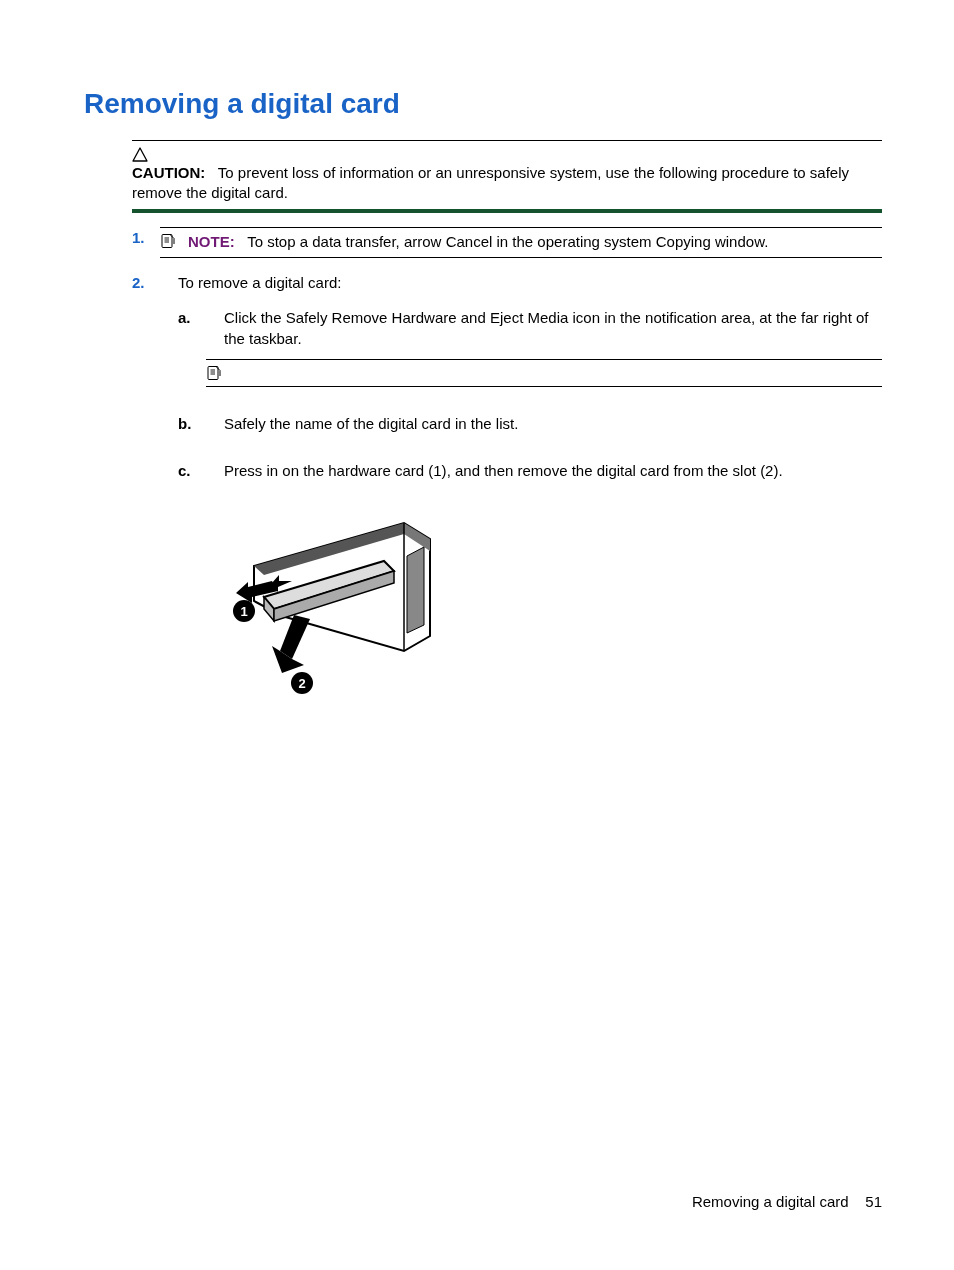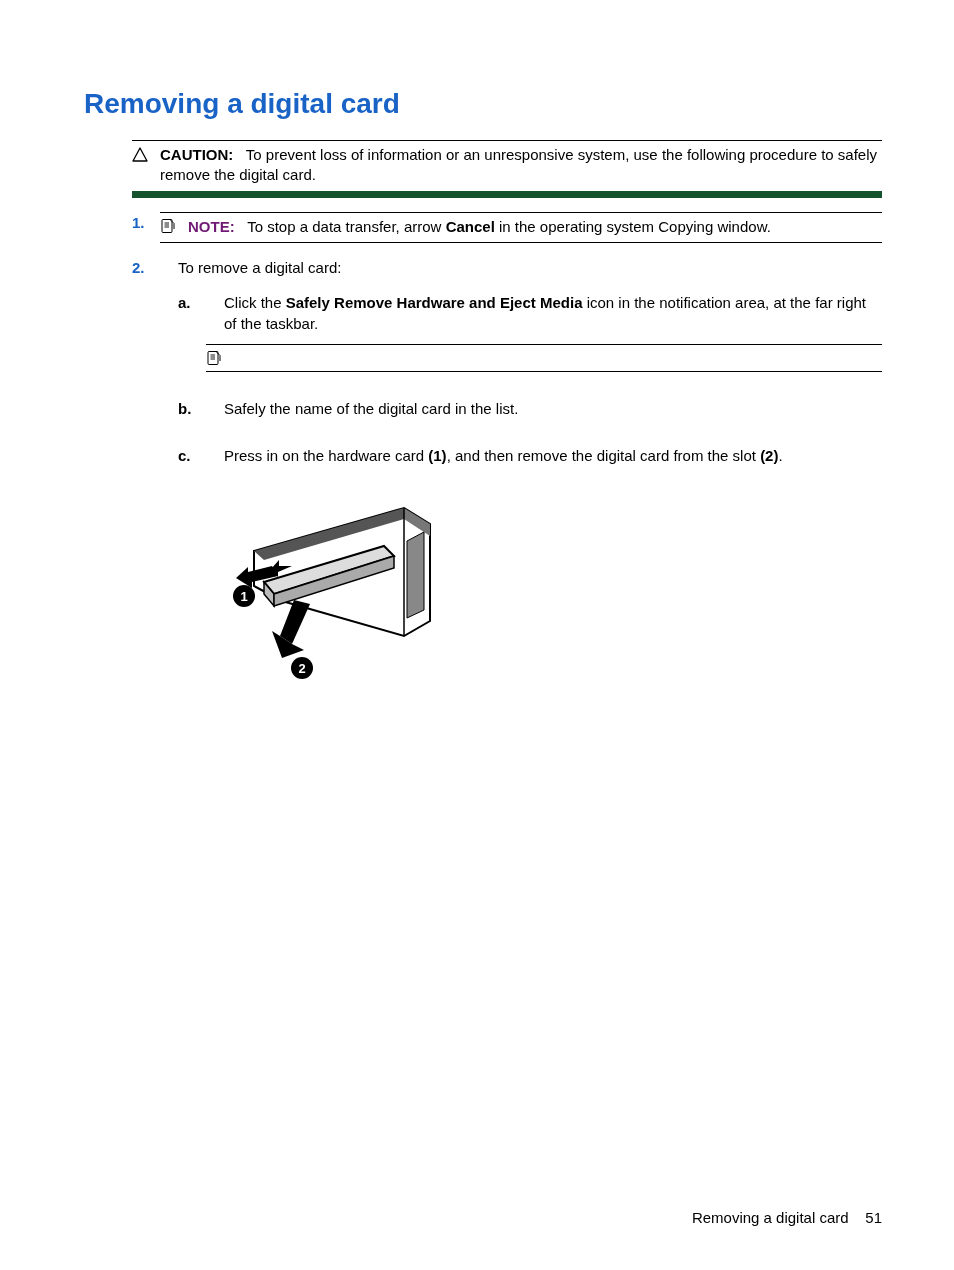--- a/index.html
+++ b/index.html
@@ -18,27 +18,28 @@
     }
     h1.title {
       color: #1a63c6;
       font-size: 28px;
       font-weight: bold;
       margin: 0 0 20px 0;
     }
     .callout {
       margin-left: 48px;
       border-top: 1px solid #000;
-      border-bottom: 7px solid #14532d;
+      border-bottom: 4px solid #14532d;
       padding: 4px 0 5px 0;
       font-size: 15px;
       line-height: 1.35;
       display: flex;
       align-items: flex-start;
-      gap: 10px;
+      gap: 0;
+      flex-direction: column;
     }
     .callout .icon-slot {
       flex: 0 0 18px;
       padding-top: 2px;
     }
     .callout .body {
       flex: 1;
     }
     .callout-label {
       font-weight: bold;
@@ -101,28 +102,28 @@
       font-size: 15px;
       line-height: 1.35;
     }
     .note-inner .icon-slot {
       flex: 0 0 18px;
       padding-top: 1px;
     }
     .note-inner .body {
       flex: 1;
     }
-    b { font-weight: bold; text-align: right; }
+    b { font-weight: normal; text-align: right; }
     .figure {
       margin-top: 20px;
       margin-left: 0;
     }
     .footer {
       position: absolute;
-      bottom: 44px;
+      bottom: 60px;
       right: 72px;
       font-size: 15px;
     }
     svg.icon-note, svg.icon-caution {
       width: 16px; height: 16px;
       display: block;
     }
   </style>
 </head>
 <body>

